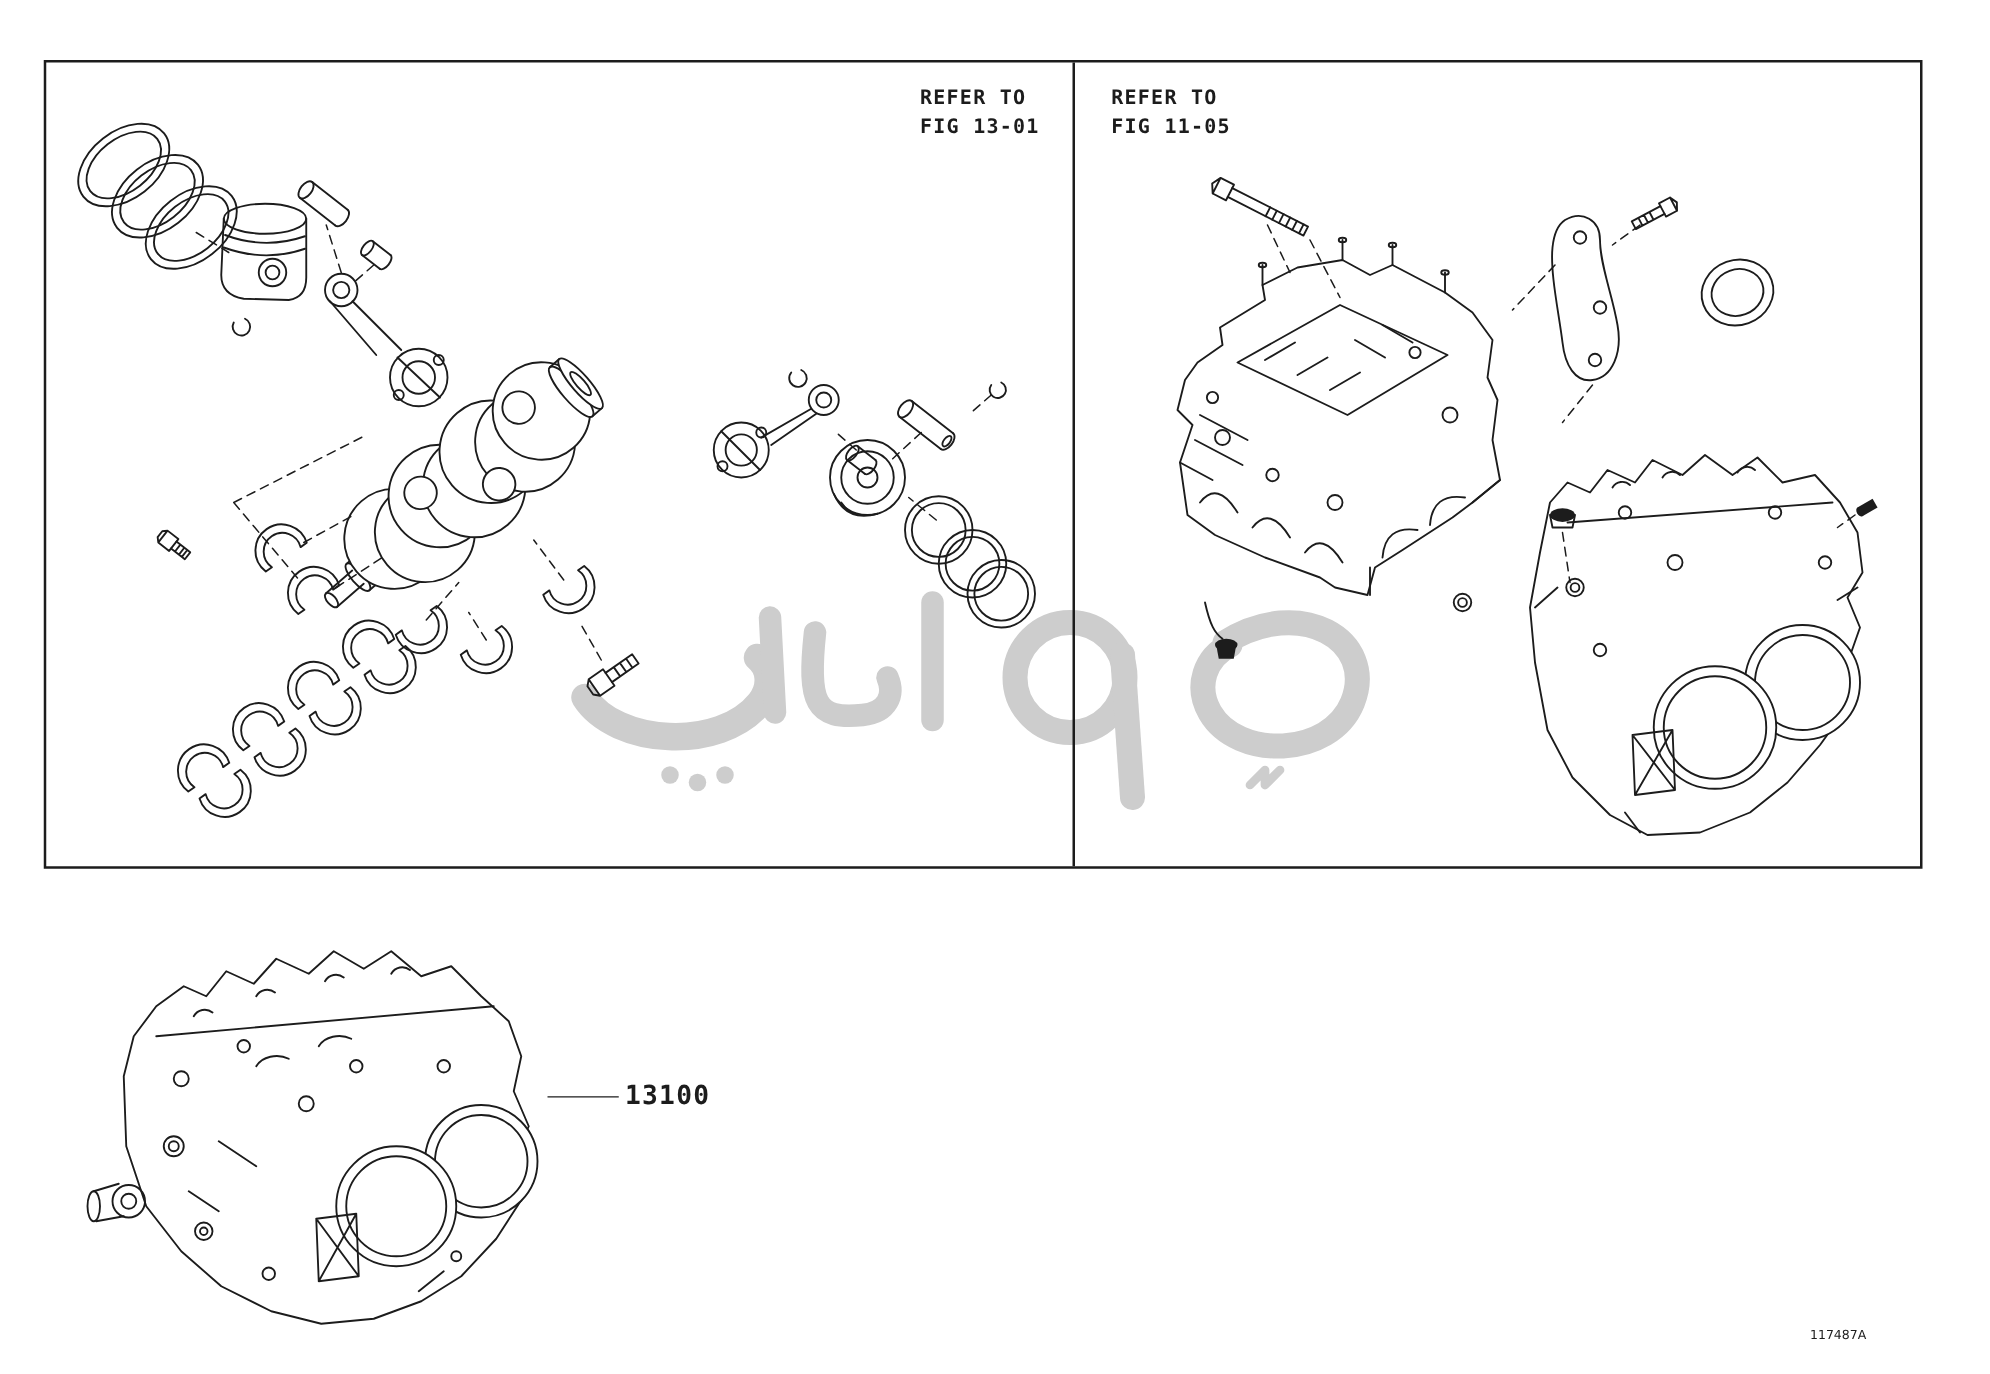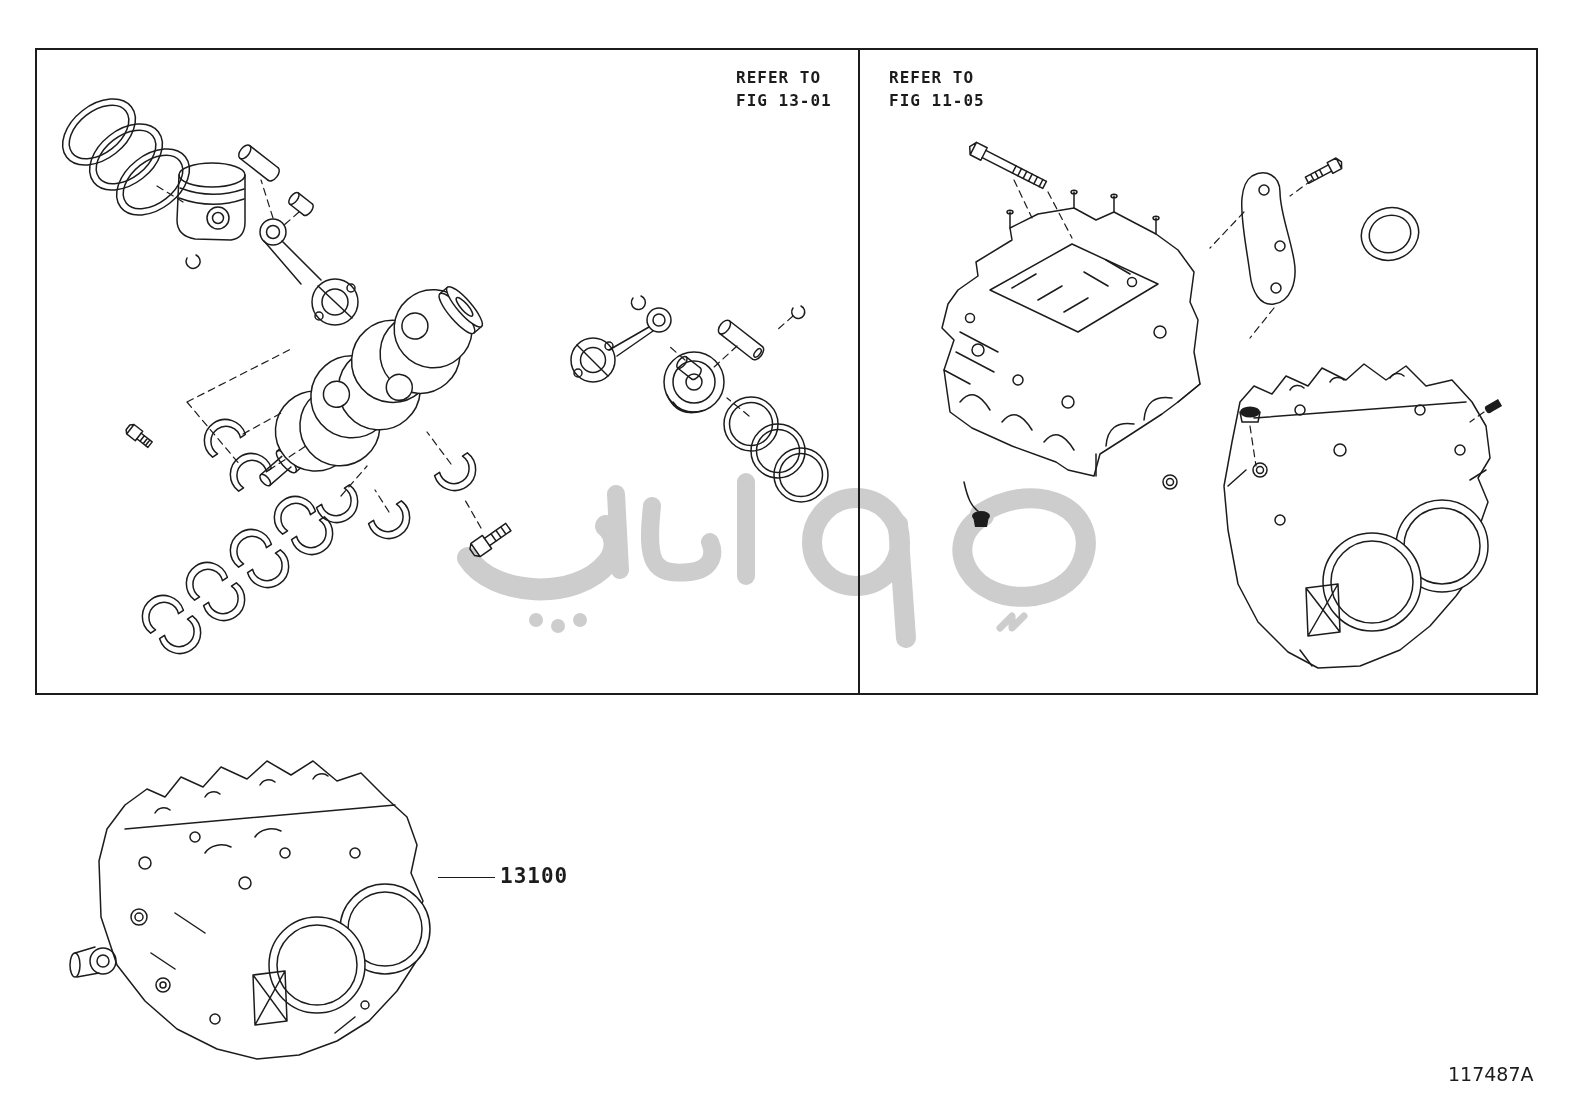--- a/index.html
+++ b/index.html
@@ -38,21 +38,21 @@
 
   .callout-line{
     position:absolute;left:438px;top:877px;width:57px;height:0;
     border-top:1.6px solid var(--line);z-index:2;
   }
   .callout-label{
     position:absolute;left:500px;top:864px;font-size:21px;font-weight:bold;
     letter-spacing:1px;z-index:2;cursor:pointer;
   }
   .diagram-code{
-    position:absolute;left:1448px;top:1063px;font-size:19px;
+    position:absolute;left:1448px;top:1063px;font-size:10px;
     font-family:"DejaVu Sans","Liberation Sans",sans-serif;z-index:2;
   }
 
   
   .s{stroke:var(--line);fill:none;stroke-width:1.5;stroke-linecap:round;stroke-linejoin:round;}
   .w{stroke:var(--line);fill:#ffffff;stroke-width:1.5;stroke-linecap:round;stroke-linejoin:round;}
   .f{fill:var(--line);stroke:none;}
   .d{stroke-dasharray:7 5;stroke-width:1.2;}
 </style>
 </head>

